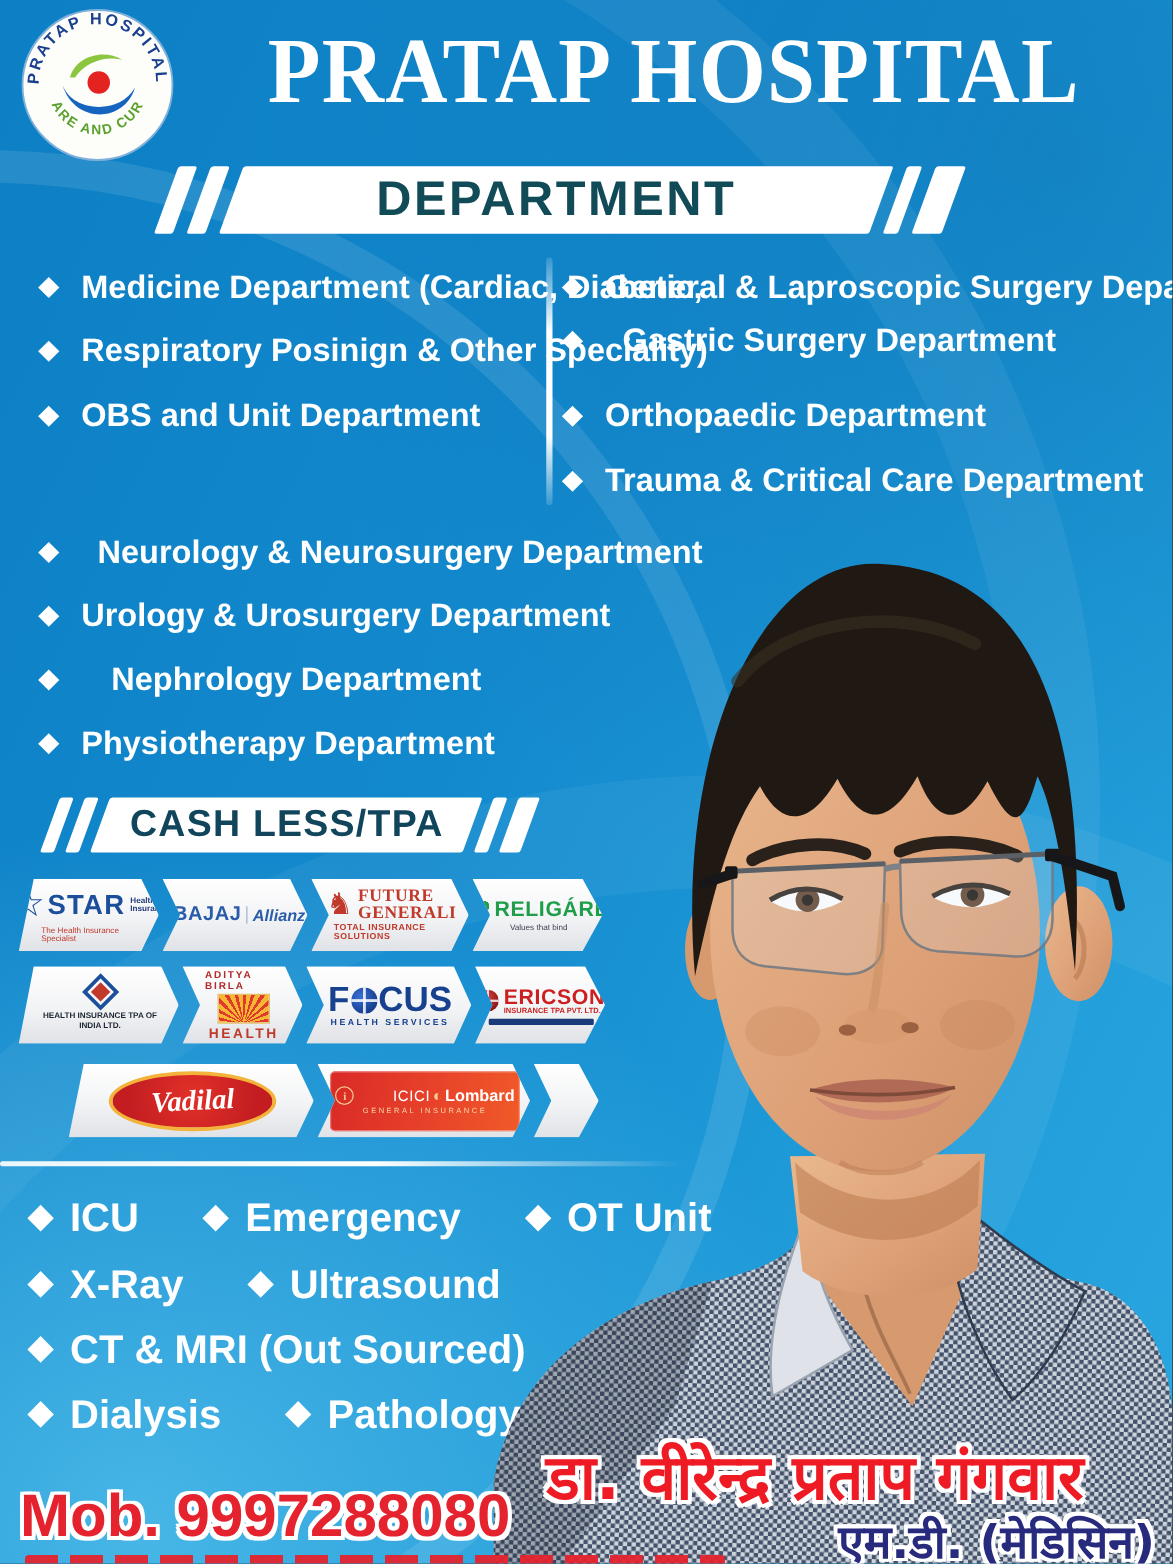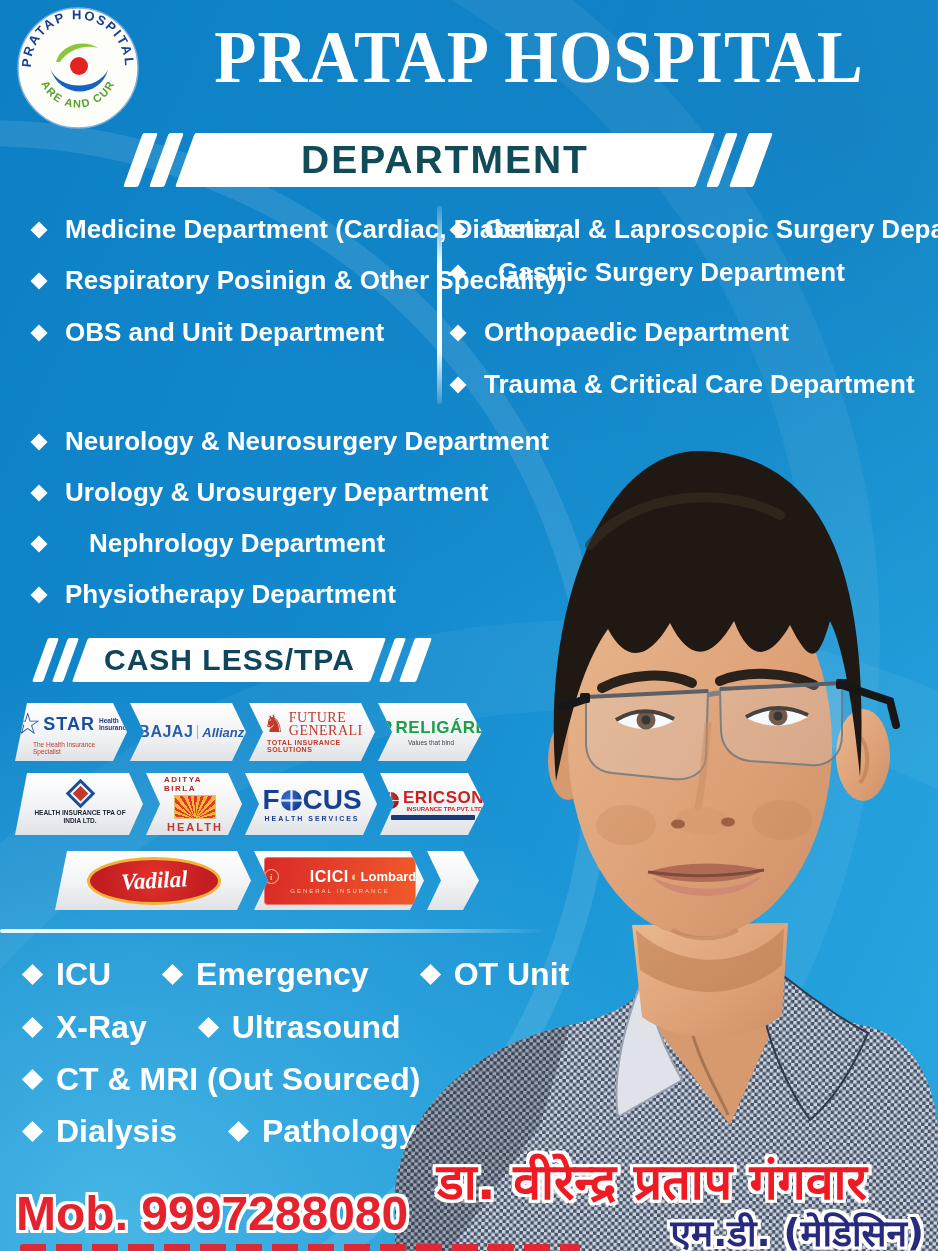--- a/index.html
+++ b/index.html
@@ -60,30 +60,30 @@
     padding:2px 16px 2px 18px;box-sizing:border-box;
   }
   .seg.first{clip-path:polygon(12px 0, calc(100% - 14px) 0, 100% 50%, calc(100% - 14px) 100%, 0 100%);}
   .seg.tail{clip-path:polygon(0 0, calc(100% - 16px) 0, 100% 50%, calc(100% - 16px) 100%, 0 100%, 14px 50%);}
   .row1{left:15px;top:703px;height:58px;}
   .row2{left:15px;top:773px;height:62px;}
   .row3{left:55px;top:851px;height:59px;}
 
   .hrow{display:flex;align-items:center;}
   .star-glyph{color:#1b4e9b;font-size:30px;line-height:1;margin-right:2px;}
-  .star-name{font-size:18px;font-weight:bold;color:#1b4e9b;letter-spacing:1px;text-align:right;}
+  .star-name{font-size:22px;font-weight:bold;color:#1b4e9b;letter-spacing:1px;text-align:right;}
   .star-sub{font-size:6.5px;color:#233b7a;line-height:1.1;margin-left:4px;font-weight:bold;}
   .star-tag{font-size:6.5px;color:#c0392b;margin-top:2px;}
   .bajaj-b{font-size:15px;color:#2a5caa;margin-right:2px;}
   .bajaj-name{font-size:16px;font-weight:bold;color:#2a5caa;letter-spacing:.5px;}
   .vline{width:1px;height:14px;background:#9fb4d4;margin:0 4px;}
   .allianz-name{font-size:13px;font-weight:bold;font-style:italic;color:#2a5caa;}
   .allianz-o{font-size:12px;color:#2a5caa;margin-left:2px;}
   .lion-glyph{font-size:24px;color:#c0392b;line-height:1;margin-right:4px;}
-  .fg-name{font-family:"Liberation Serif",serif;font-weight:normal;color:#c0392b;font-size:14px;line-height:.95;letter-spacing:.5px;}
+  .fg-name{font-family:"Liberation Serif",serif;font-weight:bold;color:#c0392b;font-size:14px;line-height:.95;letter-spacing:.5px;}
   .fg-sub{font-size:7px;color:#c0392b;letter-spacing:.5px;margin-top:2px;font-weight:bold;}
   .clover{width:17px;height:17px;margin-right:4px;flex:0 0 auto;background:
     radial-gradient(circle at 30% 30%, #1e9e4a 4.2px, transparent 4.4px),
     radial-gradient(circle at 72% 30%, #1e9e4a 4.2px, transparent 4.4px),
     radial-gradient(circle at 30% 72%, #1e9e4a 4.2px, transparent 4.4px),
     radial-gradient(circle at 72% 72%, #1e9e4a 4.2px, transparent 4.4px);}
   .rel-name{font-size:17px;font-weight:bold;color:#1e9e4a;letter-spacing:.5px;}
   .rel-sub{font-size:6.5px;color:#445;margin-top:1px;}
   .tpa-diamond{width:15px;height:15px;transform:rotate(45deg);border:3px solid #1b4e9b;position:relative;margin-bottom:5px;}
   .tpa-diamond::after{content:"";position:absolute;inset:2px;background:#c0392b;}
@@ -106,21 +106,21 @@
   .eric-name{font-size:17px;font-weight:bold;color:#cc1f1f;letter-spacing:.5px;line-height:1;}
   .eric-sub{font-size:6px;color:#cc1f1f;font-weight:bold;}
   .eric-bar{width:84px;height:5px;background:#1b3a7a;margin-top:3px;border-radius:1px;}
   .vad-oval{width:128px;height:42px;border-radius:50%;background:radial-gradient(circle at 50% 40%,#e23028,#c31d22 75%);
     border:3px solid #f3b23a;display:flex;align-items:center;justify-content:center;}
   .vad-text{font-family:"Liberation Serif",serif;font-style:italic;font-weight:bold;color:#fff;font-size:23px;transform:rotate(-3deg);}
   .icici-box{width:152px;height:48px;border-radius:4px;background:linear-gradient(100deg,#d92a27 0%,#e8432a 55%,#f05a28 100%);
     display:flex;flex-direction:column;align-items:center;justify-content:center;box-shadow:inset 0 0 0 1px rgba(255,255,255,.35);}
   .icici-i{width:13px;height:13px;border-radius:50%;border:1.5px solid #f3c98c;color:#f3c98c;font-size:9px;font-weight:bold;
     display:flex;align-items:center;justify-content:center;margin-right:3px;font-family:"Liberation Serif",serif;}
-  .icici-name{font-size:16px;font-weight:bold;color:#fff;letter-spacing:.5px;padding-left:28px;}
+  .icici-name{font-size:12px;font-weight:normal;color:#fff;letter-spacing:.5px;padding-left:28px;}
   .icici-dot{color:#f3c98c;font-size:13px;margin:0 2px;}
   .icici-l{font-size:13px;font-weight:bold;color:#fff;}
   .icici-sub{font-size:6px;color:#f7d9a8;letter-spacing:2px;margin-top:2px;}
 
   
   .sep-line{position:absolute;left:0;top:929px;width:545px;height:4px;border-radius:2px;
     background:linear-gradient(90deg,rgba(255,255,255,.9) 0%,#ffffff 55%,rgba(255,255,255,0) 100%);}
   .fac-row{position:absolute;left:25px;display:flex;gap:54px;}
   .fac-item{display:flex;align-items:center;color:#fff;font-weight:bold;font-size:32px;white-space:nowrap;}
   .fac-item .diamond{width:15px;height:15px;margin-right:16px;}
@@ -203,21 +203,21 @@
     </div>
   <div class="dept-item" style="left:452px;top:317px;">
       <span class="diamond"></span>
       <span>Orthopaedic Department</span>
     </div>
   <div class="dept-item" style="left:452px;top:369px;">
       <span class="diamond"></span>
       <span>Trauma &amp; Critical Care Department</span>
     </div>
 
-  <div class="dept-item" style="left:33px;top:426px;">
+  <div class="dept-item" style="left:33px;top:426px;gap:13px;">
       <span class="diamond"></span>
       <span>Neurology &amp; Neurosurgery Department</span>
     </div>
   <div class="dept-item" style="left:33px;top:477px;">
       <span class="diamond"></span>
       <span>Urology &amp; Urosurgery Department</span>
     </div>
   <div class="dept-item" style="left:33px;top:528px;gap:24px;">
       <span class="diamond"></span>
       <span>Nephrology Department</span>
@@ -285,21 +285,21 @@
       <div class="ab-sub">HEALTH</div>
     </div>
     <div class="seg" style="width:132px;">
       <div class="hrow">
         <span class="focus-f">F</span>
         <span class="globe focus-globe"></span>
         <span class="focus-f">CUS</span>
       </div>
       <div class="focus-sub">HEALTH SERVICES</div>
     </div>
-    <div class="seg tail" style="width:104px;text-align:right;">
+    <div class="seg tail" style="width:104px;">
       <div class="hrow">
         <span class="globe eric-globe"></span>
         <div>
           <div class="eric-name">ERICSON</div>
           <div class="eric-sub">INSURANCE TPA PVT. LTD.</div>
         </div>
       </div>
       <div class="eric-bar"></div>
     </div>
   </div>

